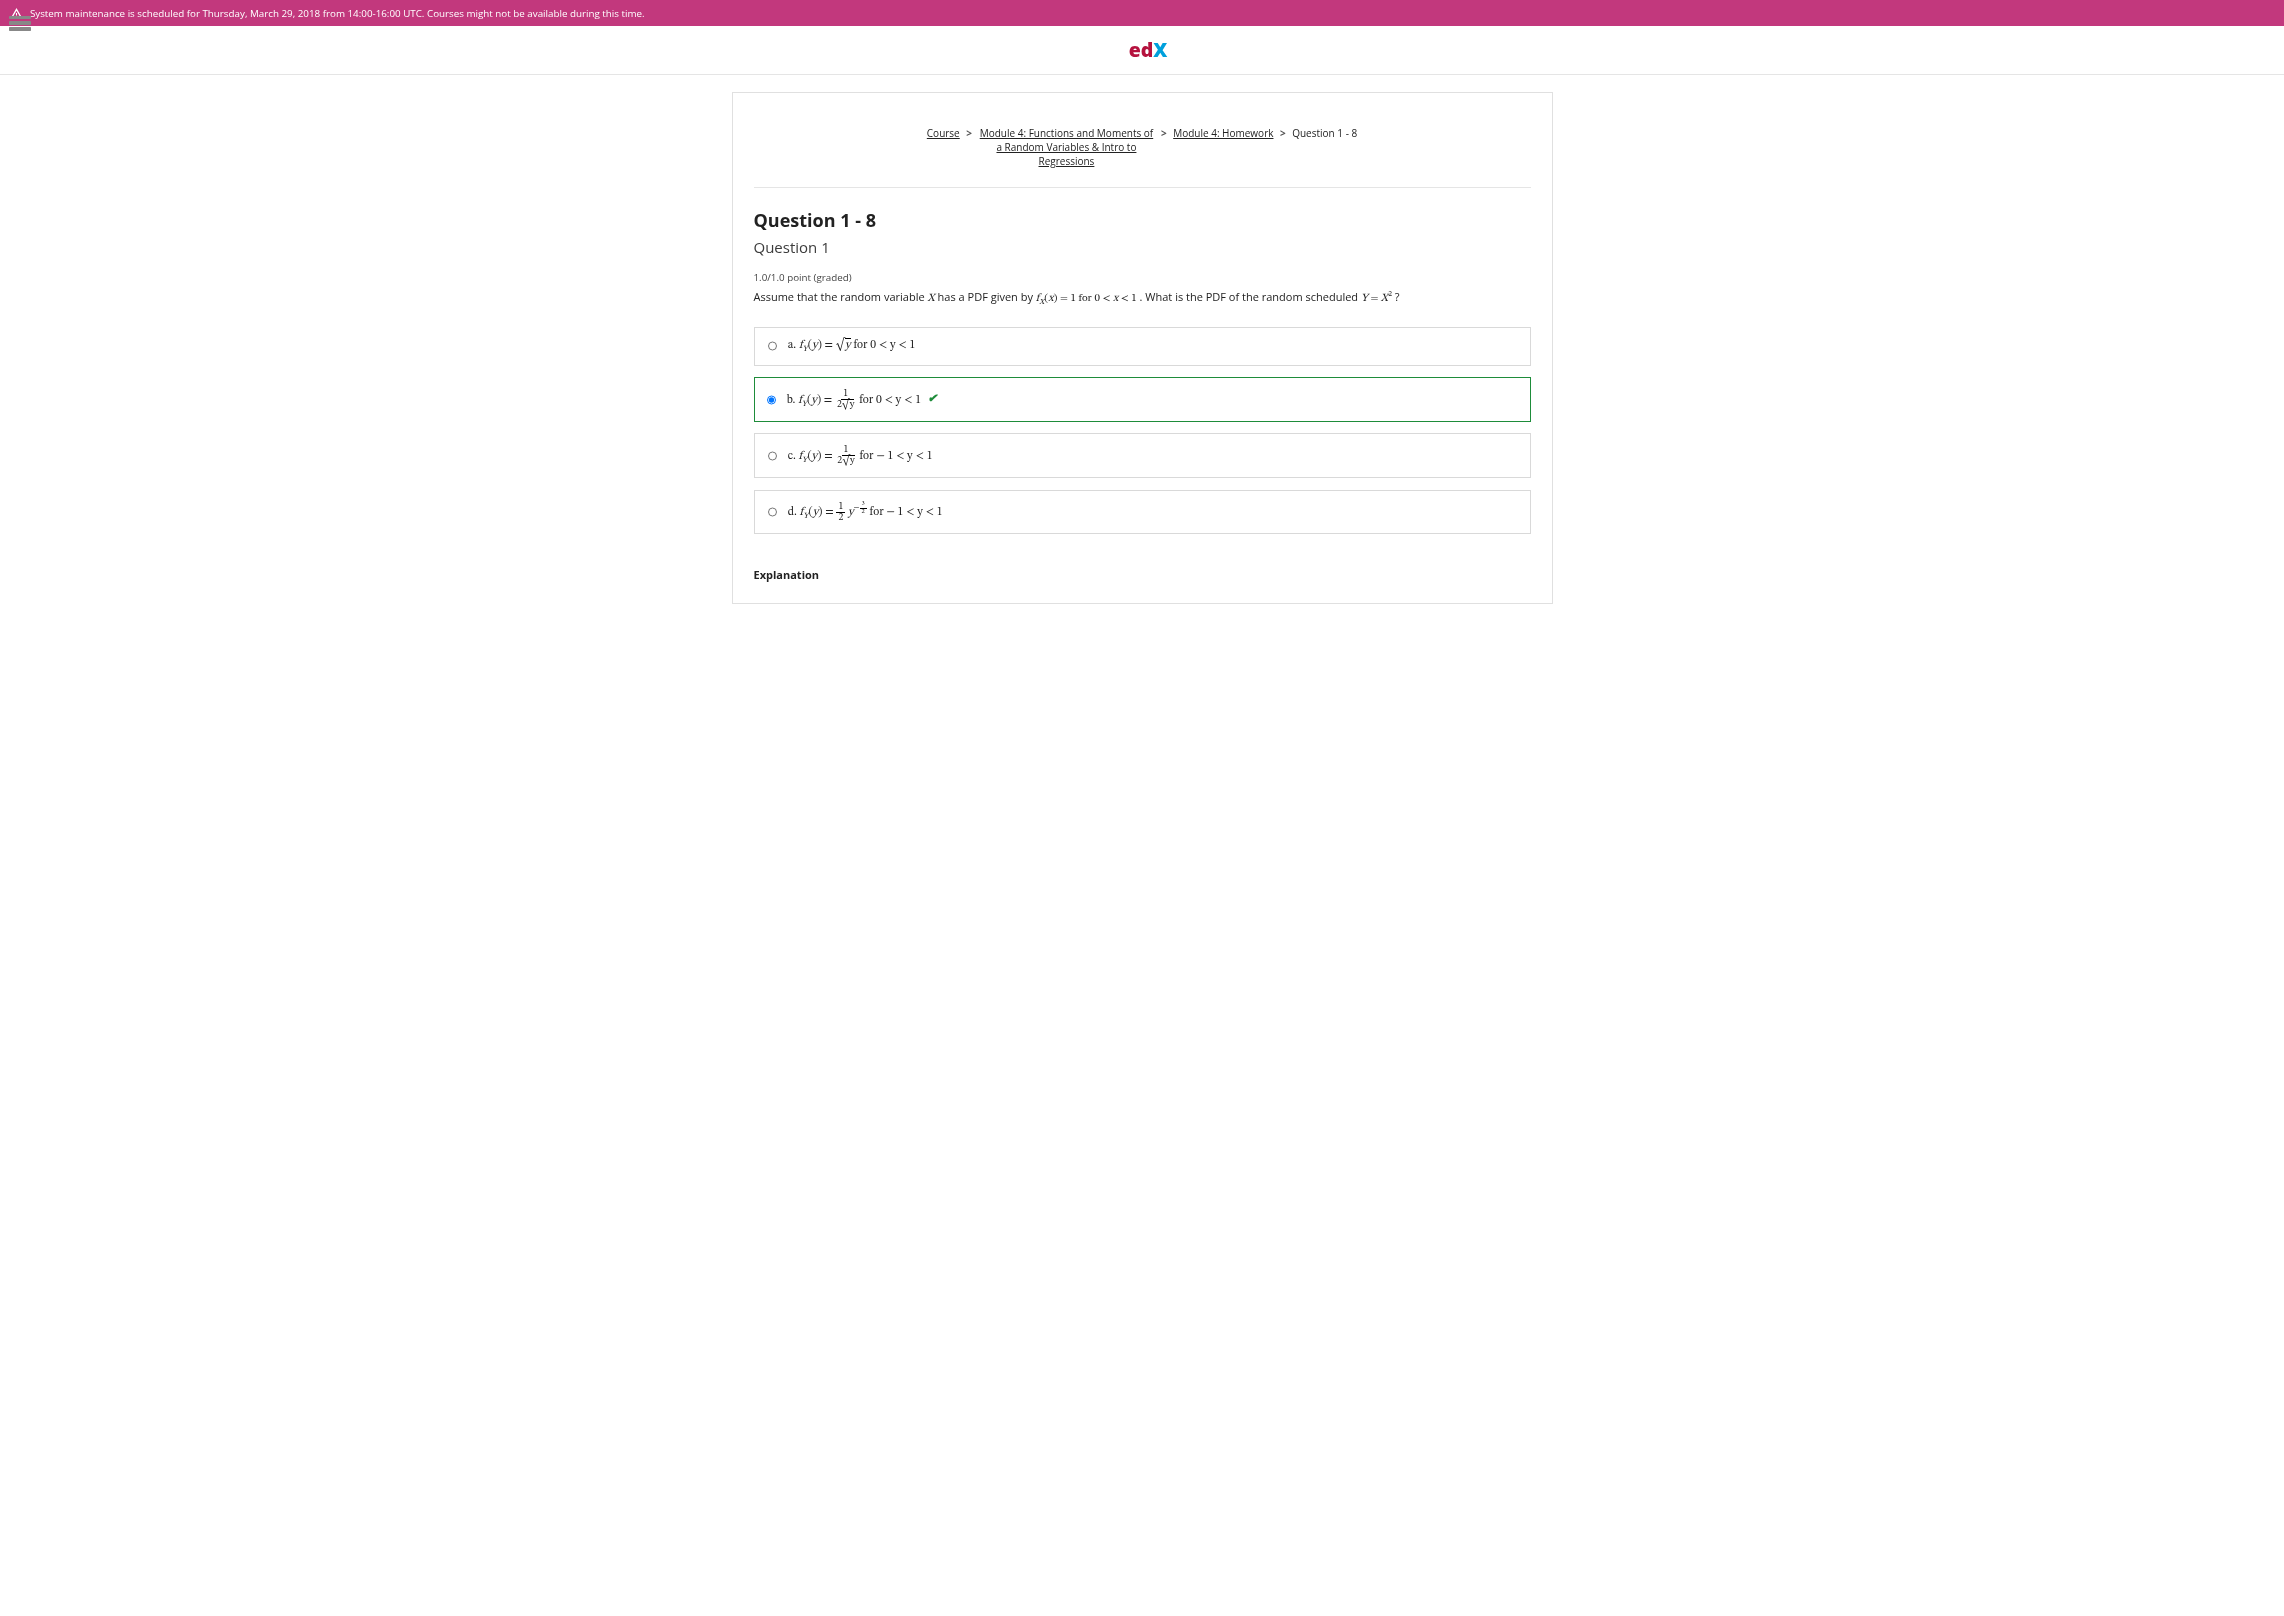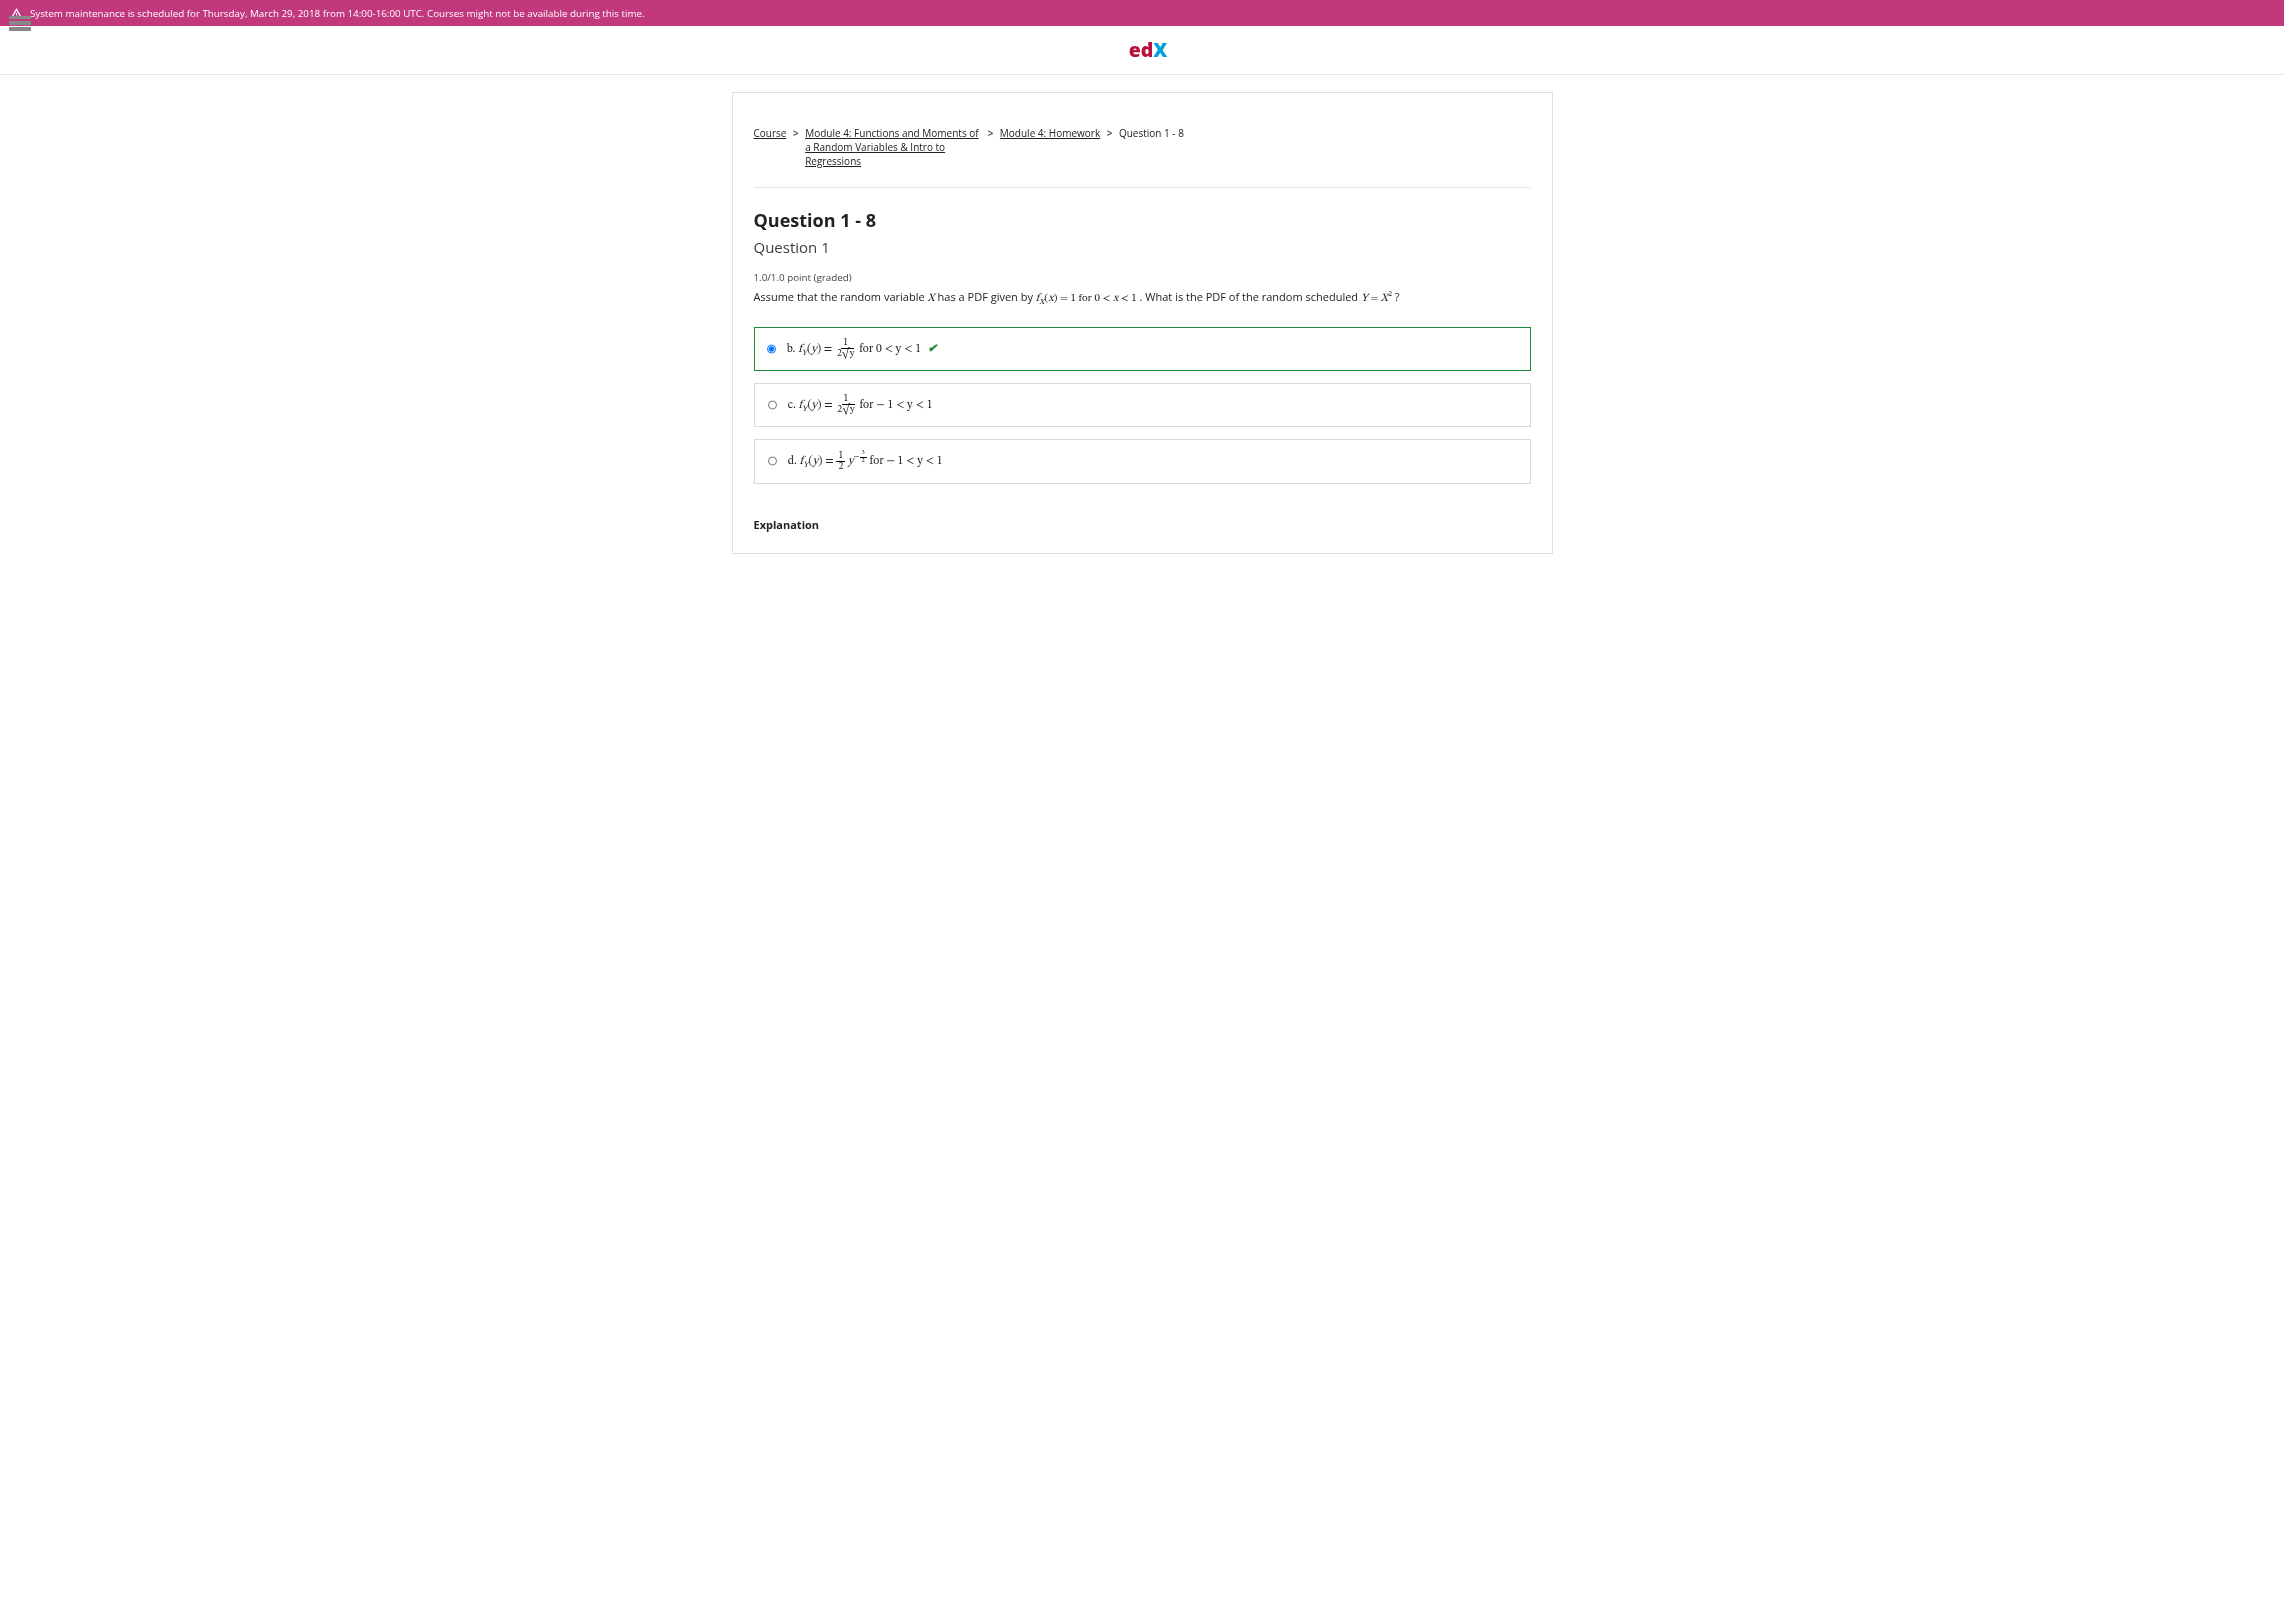--- a/index.html
+++ b/index.html
@@ -7,21 +7,21 @@
 .banner { background: #c2387d; color: #fff; padding: 6.5px 10.4px; font-size: 9.8px; display: flex; gap: 6.5px; }
 .banner-icon { width: 13px; height: 13px; flex-shrink: 0; }
 .hamburger { position: absolute; top: 13px; left: 9px; width: 22px; }
 .hamburger div { height: 3.3px; background: #888; margin: 2.6px 0; border-radius: 0.7px; }
 .logo-bar { text-align: center; padding: 10.4px 0; border-bottom: 0.7px solid #e5e5e5; }
 .logo { font-size: 19.5px; font-weight: 800; display: inline-block; margin-left: 12px; }
 .logo-e { color: #b5123e; }
 .logo-d { color: #b5123e; }
 .logo-x { color: #00a0dc; }
 .content-wrap { max-width: 821px; margin: 17px auto 0; border: 0.7px solid #e0e0e0; padding: 33px 21px 21px; }
-.breadcrumb { font-size: 10px; color: #222; padding-bottom: 19.5px; border-bottom: 0.7px solid #e5e5e5; }
+.breadcrumb { font-size: 10px; color: #222; padding-bottom: 19.5px; border-bottom: 0.7px solid #e5e5e5; text-align: center; }
 .breadcrumb a { color: #222; text-decoration: underline; cursor: pointer; }
 .breadcrumb .sep { margin: 0 3.9px; font-weight: bold; color: #555; }
 .bc-module { display: inline-block; max-width: 176px; vertical-align: top; }
 h1 { font-size: 18px; font-weight: 700; margin-top: 19.5px; }
 h2 { font-size: 15px; font-weight: 400; margin-top: 5.2px; color: #3c3c3c; }
 .points { font-size: 9.8px; margin: 14.3px 0 3.9px; color: #444; }
 .prompt { font-size: 11px; line-height: 1.6; margin-bottom: 18px; }
 .choice { border: 0.7px solid #d9d9d9; padding: 10.4px 13px; margin-bottom: 11.7px; display: flex; align-items: center; gap: 10.4px; font-size: 11.7px; }
 .choice input[type=radio] { width: 9.8px; height: 9.8px; }
 .choice.correct { border: 1.3px solid #1e8c3a; padding-left: 12px; }
@@ -76,20 +76,26 @@
   <div class="prompt">
     <span>Assume that the random variable </span>
     <span class="math">X</span>
     <span> has a PDF given by </span>
     <span class="math">f<sub>X</sub><span class="upright">(</span>x<span class="upright">)</span> <span class="upright">= 1 for 0 &lt; </span>x<span class="upright"> &lt; 1</span></span>
     <span>. What is the PDF of the random scheduled </span>
     <span class="math">Y <span class="upright">=</span> X<sup><span class="upright">2</span></sup></span>
     <span>?</span>
   </div>
 
+  <label class="choice">
+    <input type="radio" name="q1" style="">
+    <span class="math">
+      <span class="upright">a.</span> f<sub>Y</sub><span class="upright">(</span>y<span class="upright">)</span> <span class="upright">=</span> <span class="upright">√</span><span style="border-top:0.7px solid #000;">y</span><span class="upright"> for 0 &lt; y &lt; 1</span>
+    </span>
+  </label>
 
   <label class="choice correct">
     <input type="radio" name="q1" checked="" style="">
     <span class="math">
       <span class="upright">b.</span> f<sub>Y</sub><span class="upright">(</span>y<span class="upright">)</span> <span class="upright">=</span>
       <span class="frac">
           <span class="num">1</span>
           <span class="den">2√<span style="border-top:0.7px solid #000;">y</span></span>
         </span>
       <span class="upright"> for 0 &lt; y &lt; 1</span>

